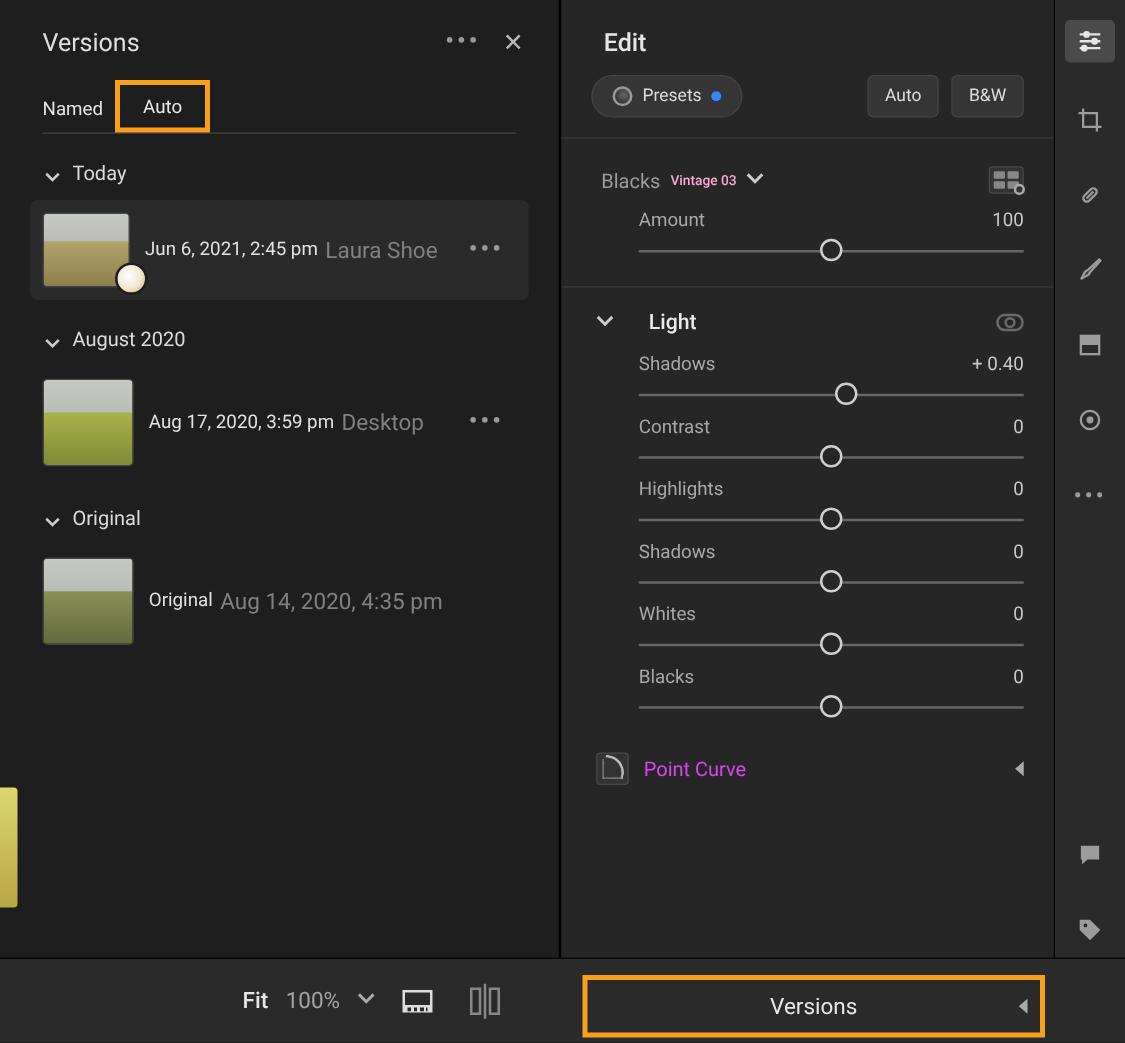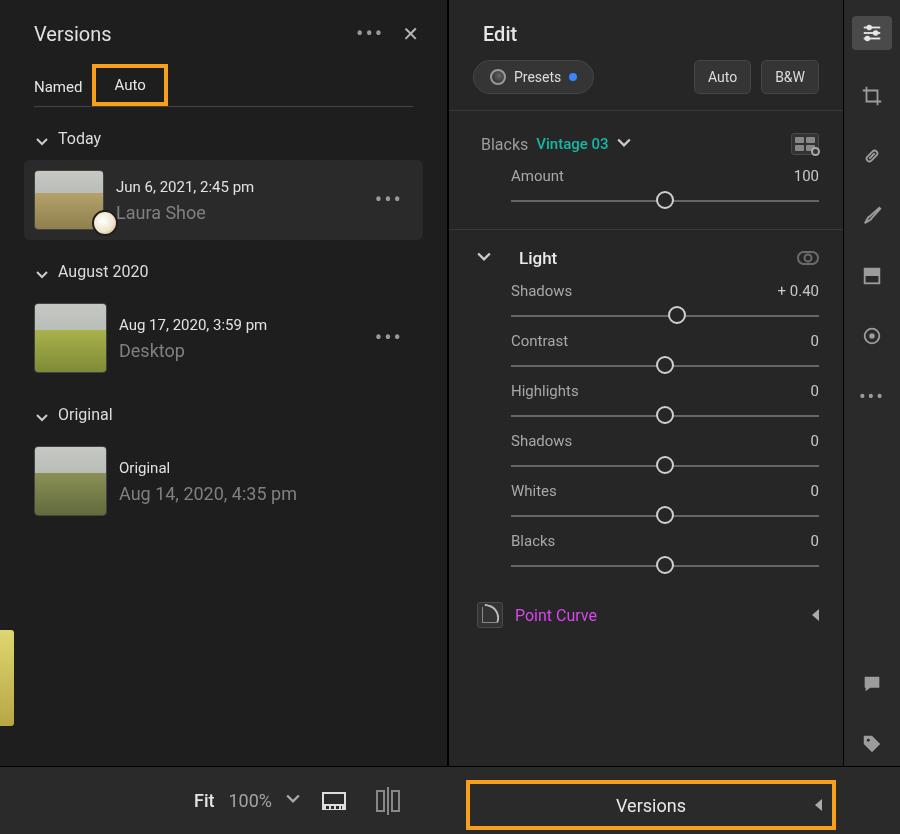--- a/index.html
+++ b/index.html
@@ -27,21 +27,21 @@
 .group-title { color: #dcdcdc; font-size: 16px; }
 
 .version-item { display: flex; align-items: center; gap: 12px; padding: 10px 10px; border-radius: 6px; position: relative; }
 .version-item.selected { background: #2a2a2a; }
 .thumb { width: 70px; height: 60px; border-radius: 4px; border: 1px solid #444; flex-shrink: 0; position: relative; overflow: hidden; }
 .thumb.large { width: 73px; height: 70px; }
 .thumb-sky { position: absolute; top:0; left:0; right:0; height: 40%; background: linear-gradient(#c5c8c3,#b9bdb7); }
 .thumb-grass { position: absolute; bottom:0; left:0; right:0; height: 62%; background: linear-gradient(#b3a26a,#8f7f4c); }
 .thumb-grass.green { background: linear-gradient(#a9b24a,#7f8a38); }
 .thumb-grass.dark { background: linear-gradient(#8a9055,#636a3d); }
-.version-info { flex: 1; display: flex; flex-direction: column; gap: 6px; }
+.version-info { flex: 1; display: flex; flex-direction: row; gap: 6px; }
 .version-date { color: #e2e2e2; font-size: 15px; }
 .version-source { color: #808080; font-size: 18px; }
 .row-ellipsis { color: #999; font-size: 22px; letter-spacing: 2px; padding: 0 10px; cursor: pointer; line-height: 4px; }
 .avatar { position: absolute; left: 68px; bottom: 4px; width: 26px; height: 26px; border-radius: 50%; background: radial-gradient(circle at 40% 40%, #fff 0%, #f0e6d0 55%, #cfa86f 100%); border: 2px solid #1e1e1e; }
 
 
 .edge-thumb { position: absolute; left: 0; top: 630px; width: 14px; height: 96px; background: linear-gradient(#ddd770, #b8a645); border-radius: 0 3px 3px 0; }
 
 
 .footer { position: absolute; left: 0; bottom: 0; right: 0; height: 68px; background: #2a2a2a; border-top: 1px solid #000; display: flex; align-items: center; }
@@ -66,21 +66,21 @@
 .preset-row { display: flex; align-items: center; gap: 10px; padding: 0 24px 16px 24px; border-bottom: 1px solid #3a3a3a; }
 .preset-btn { background: #353535; border: 1px solid #454545; border-radius: 20px; padding: 8px 16px; display: flex; align-items: center; gap: 8px; cursor: pointer; color: #ddd; font-size: 14px; }
 .preset-dot { width: 8px; height: 8px; border-radius: 50%; background: #3a86ff; }
 .preset-circle { width: 16px; height: 16px; border-radius: 50%; border: 2px solid #999; background: radial-gradient(circle at 60% 40%, #666, #222); }
 .spacer { flex: 1; }
 .chip { background: #353535; border: 1px solid #454545; border-radius: 5px; padding: 8px 13px; color: #ddd; font-size: 14px; cursor: pointer; }
 
 
 .profile-row { display: flex; align-items: center; padding: 22px 24px 4px 32px; gap: 8px; }
 .profile-label { color: #9c9c9c; font-size: 16px; }
-.profile-name { color: #14b8a6; font-size: 15px; font-weight: 500; }
+.profile-name { color: #f9a8d4; font-size: 11px; font-weight: 500; }
 .profile-chev { color: #ccc; }
 .profile-grid { margin-left: auto; width: 28px; height: 22px; border: 1px solid #4a4a4a; border-radius: 3px; background: #333; display:grid; grid-template-columns:1fr 1fr; grid-template-rows:1fr 1fr; gap:2px; padding:3px; position: relative; cursor: pointer; }
 .profile-grid span { background:#888; border-radius:1px; }
 .profile-grid .mag { position:absolute; right:-2px; bottom:-2px; width:9px; height:9px; border:2px solid #aaa; border-radius:50%; background:#333;}
 
 
 .slider-row { padding: 8px 24px 0 32px; margin-left: 30px; }
 .slider-labels { display: flex; justify-content: space-between; color: #a8a8a8; font-size: 15px; padding-bottom: 6px; }
 .slider-labels .val { color: #c8c8c8; }
 .slider-track { position: relative; height: 18px; }

